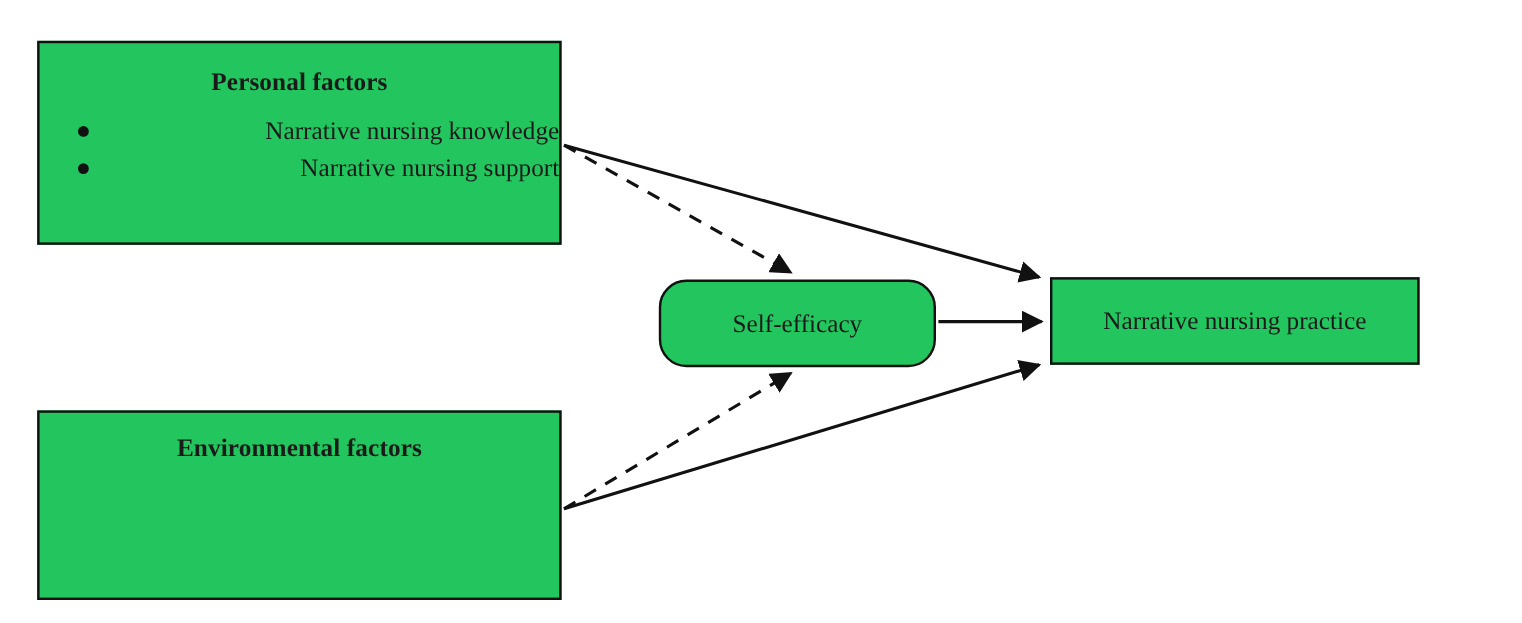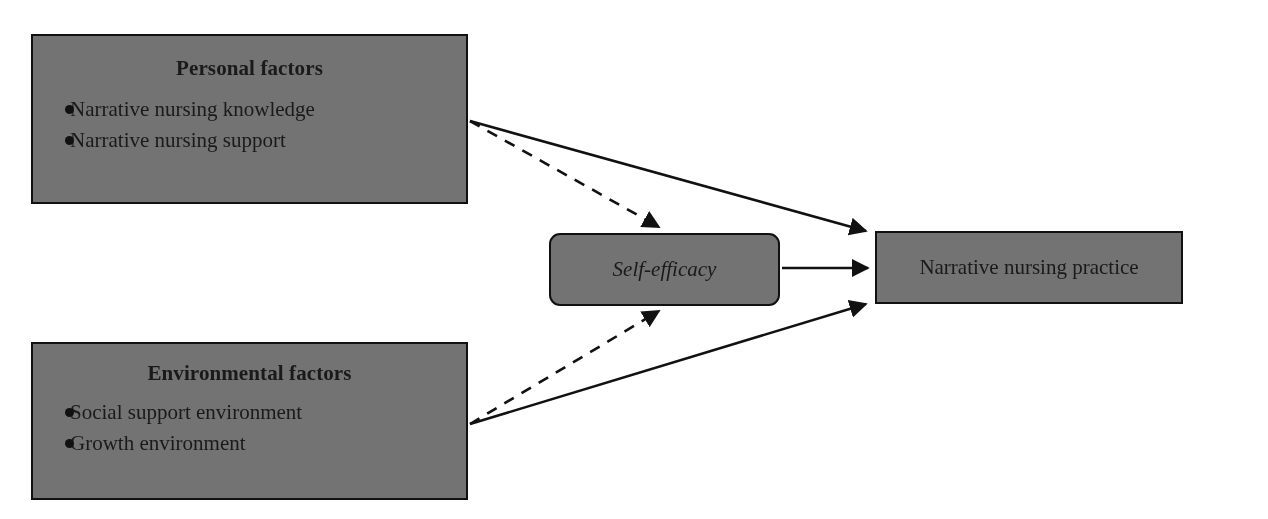--- a/index.html
+++ b/index.html
@@ -25,46 +25,46 @@
     left: 0;
     top: 0;
     width: 1268px;
     height: 519px;
     pointer-events: none;
   }
   
   .node-box {
     position: absolute;
     box-sizing: border-box;
-    background: #737373;
+    background: #22c55e;
     border: 2.5px solid #111111;
   }
   .node-box.rounded {
-    border-radius: 11px;
+    border-radius: 23px;
     border-width: 2.5px;
-    font-style: italic;
   }
   .node-title {
     font-weight: bold;
     text-align: center;
     font-size: 21px;
     letter-spacing: .1px;
     line-height: 1.2;
   }
   .bullet-list {
     list-style: none;
     margin: 0;
     padding: 0;
   }
   .bullet-item {
     position: relative;
     font-size: 21px;
     line-height: 1.45;
     padding-left: 37px;
     white-space: nowrap;
+    text-align: right;
   }
   .bullet-dot {
     position: absolute;
     left: 32px;
     top: 50%;
     width: 9px;
     height: 9px;
     margin-top: -4px;
     border-radius: 50%;
     background: #111111;
@@ -133,30 +133,20 @@
       </li>
       <li class="bullet-item">
         <span class="bullet-dot"></span>
         <span>Narrative nursing support</span>
       </li>
     </ul>
   </div>
 
   <div class="node-box" id="box-environmental">
     <div class="node-title">Environmental factors</div>
-    <ul class="bullet-list">
-      <li class="bullet-item">
-        <span class="bullet-dot"></span>
-        <span>Social support environment</span>
-      </li>
-      <li class="bullet-item">
-        <span class="bullet-dot"></span>
-        <span>Growth environment</span>
-      </li>
-    </ul>
   </div>
 
   <div class="node-box rounded" id="box-self-efficacy">
     <div class="centered-label">Self-efficacy</div>
   </div>
 
   <div class="node-box" id="box-outcome">
     <div class="centered-label">Narrative nursing practice</div>
   </div>
 

